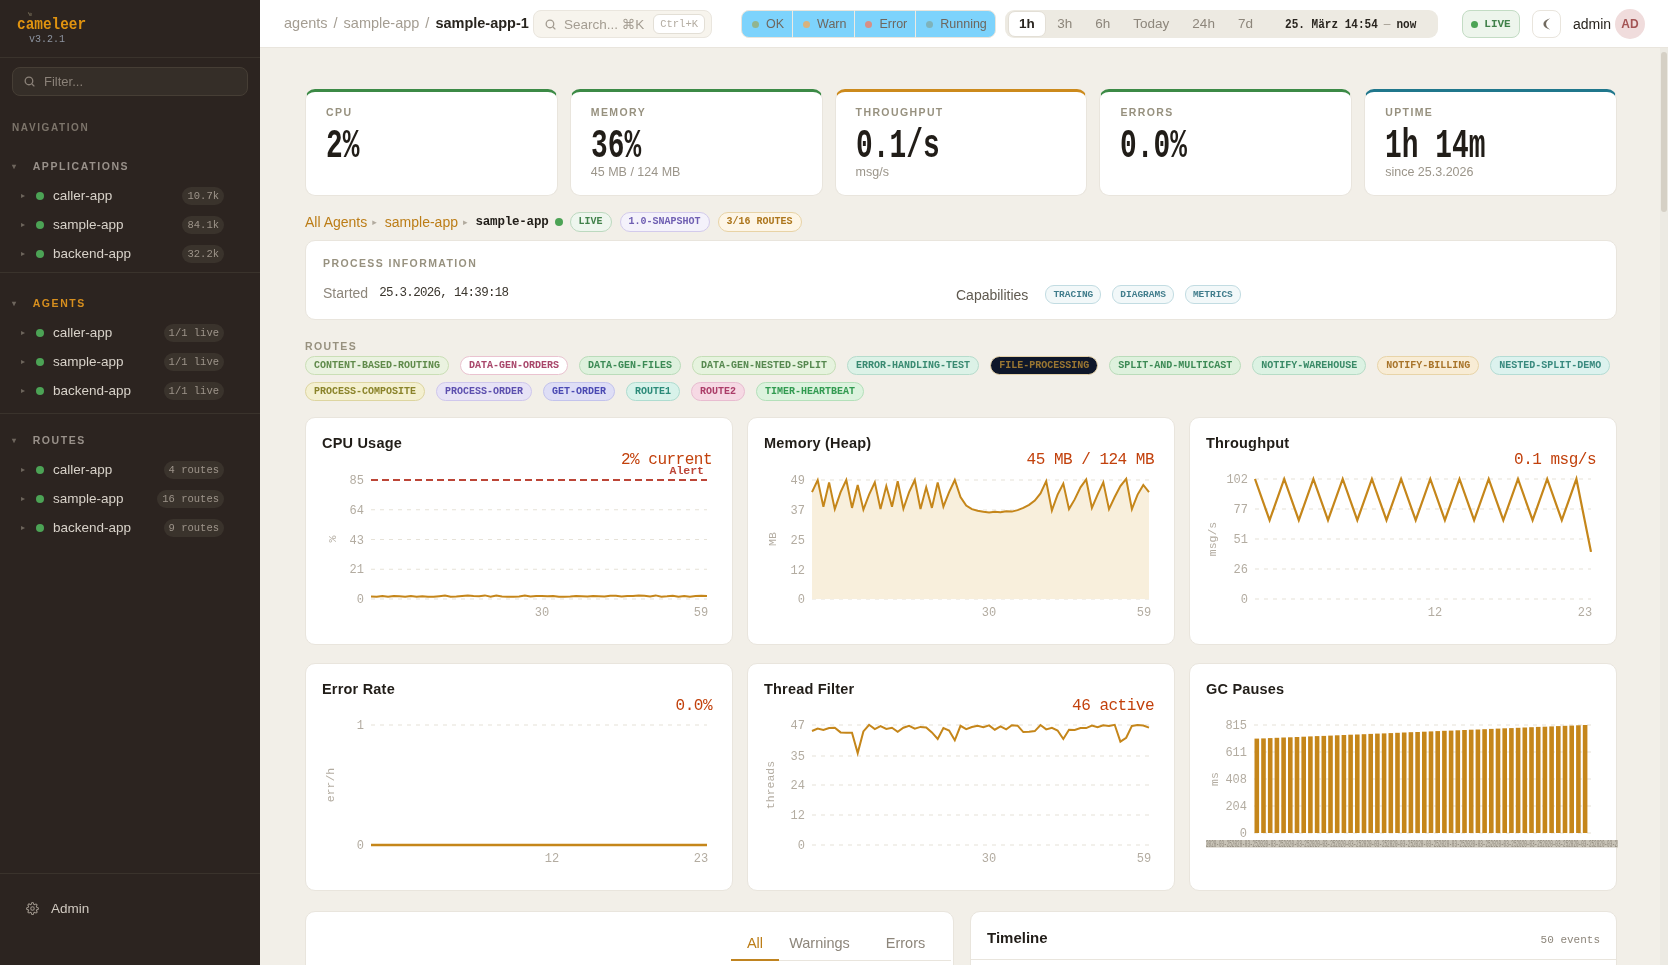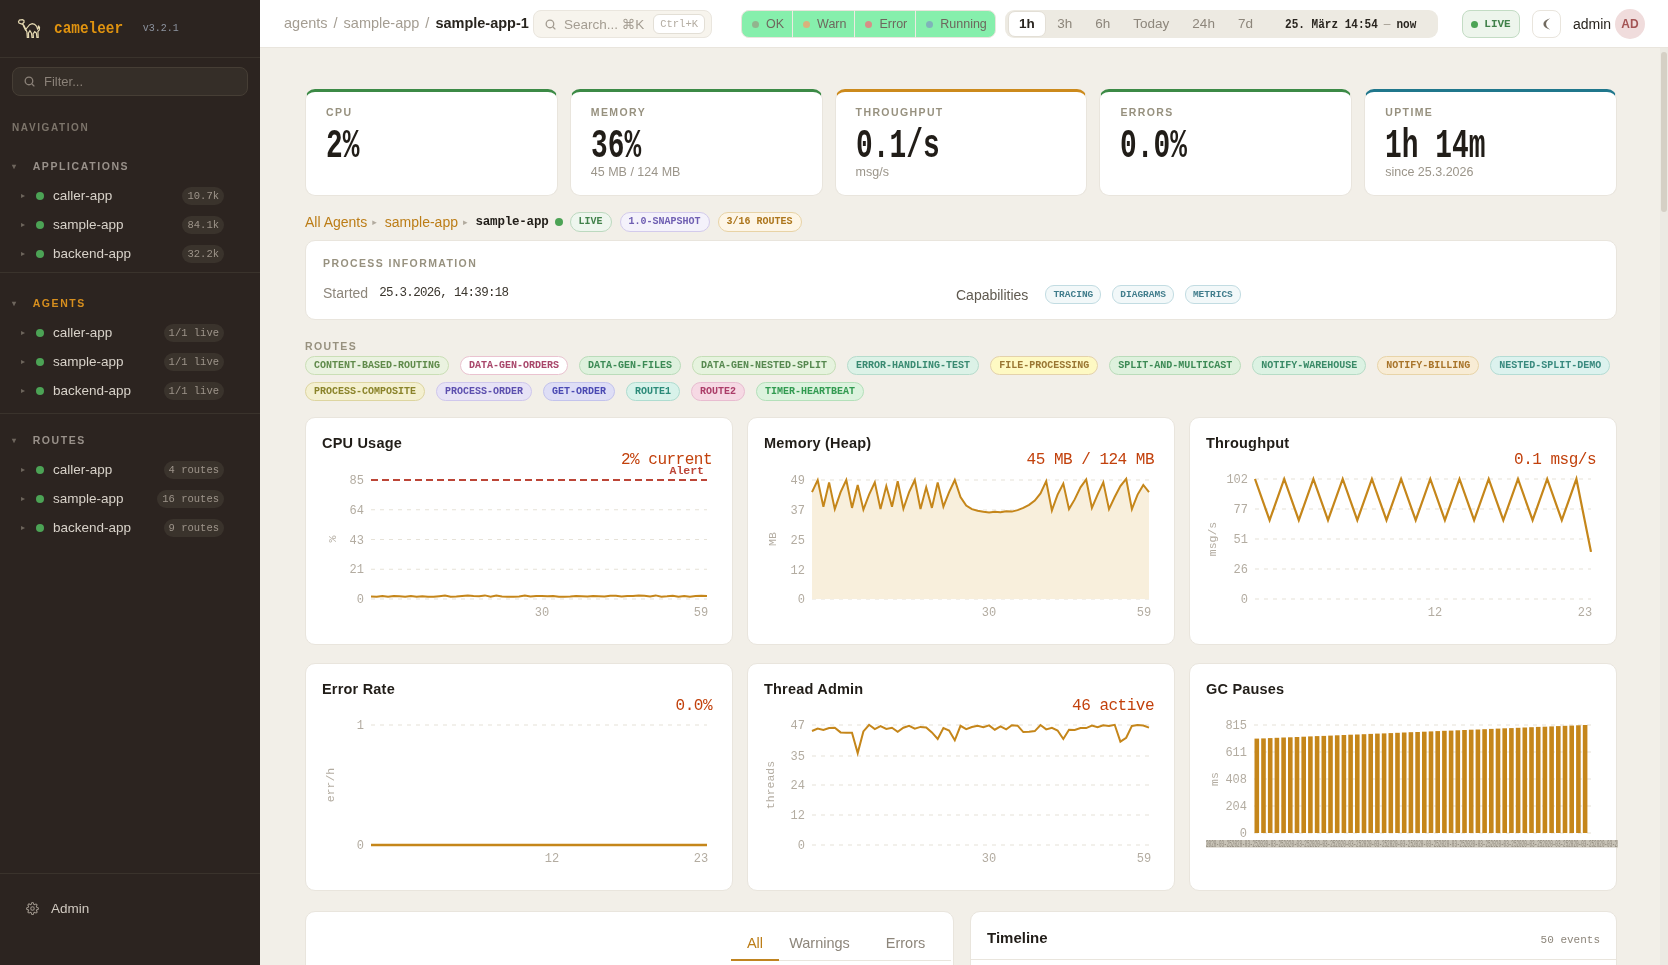--- a/index.html
+++ b/index.html
@@ -1,19 +1,19 @@
 <!DOCTYPE html>
 <html><head>
 <meta charset="utf-8">
 <style>
 * { margin:0; padding:0; box-sizing:border-box; }
 html,body { width:1668px; height:965px; overflow:hidden; background:#f2efe8; font-family:"Liberation Sans",sans-serif; }
 
 #sidebar { position:fixed; left:0; top:0; width:260px; height:965px; background:#2c2420; color:#cfc8bf; z-index:5;}
-.logo-row { display:flex; align-items:center; height:57px; padding:5px 17px; }
+.logo-row { display:flex; align-items:flex-start; height:57px; padding:12px 17px;flex-direction:column; }
 .logo-row svg { margin-right:11px; }
 .logo-name { font-family:"Liberation Mono",monospace; font-weight:bold; font-size:16px; color:#e0930f; display:inline-block; transform:scaleX(0.9); transform-origin:0 50%;}
 .logo-ver { font-family:"Liberation Mono",monospace; font-size:10px; color:#8d94a0; margin-left:12px; }
 .side-sep { border-top:1px solid #3a332c; }
 .filter-wrap { padding:9px 12px; }
 .filter-box { height:29px; background:#352e28; border:1px solid #463e35; border-radius:8px; display:flex; align-items:center; padding:0 10px; color:#8a8178; font-size:13px;}
 .filter-box svg{ margin-right:8px; }
 .nav-label { padding:0 12px; font-size:10px; letter-spacing:1.6px; font-weight:bold; color:#7d756b; line-height:12px;}
 .sect { border-bottom:1px solid #3a332c; }
 .sect-head { display:flex; align-items:center; height:30px; font-size:10.5px; letter-spacing:1.6px; font-weight:bold; color:#99918a; padding:0 12px;}
@@ -27,21 +27,21 @@
 .bitem { display:flex; align-items:center; height:34px; padding:0 16px 0 26px; font-size:13.5px; color:#d0c9c0; }
 .bitem .ic { width:14px; margin-right:11px; color:#9d948a; display:flex; }
 
 #header { position:fixed; left:260px; top:0; width:1408px; height:48px; background:#ffffff; border-bottom:1px solid #e9e5dd; z-index:4; }
 #header > div { position:absolute; }
 .crumbs { left:24px; top:15px; font-size:14.5px; color:#a49d92; white-space:nowrap;}
 .crumbs .bsep { padding:0 6px; }
 .crumbs b { color:#29251f; font-weight:bold; }
 .searchbox { left:273px; top:10px; width:179px; height:28px; background:#f7f4ed; border:1px solid #eae6de; border-radius:8px; display:flex; align-items:center; padding:0 6px 0 10px; color:#a49d92; font-size:13.5px; }
 .searchbox .kbd { margin-left:auto; font-family:"Liberation Mono",monospace; font-size:10.5px; color:#b3aca1; background:#fff; border:1px solid #e3dfd6; border-radius:6px; padding:3px 6px;}
-.statuspills { left:481px; top:10px; height:28px; display:flex; align-items:center; background:#86efac; border:1px solid #e9e5dd; border-radius:8px; }
+.statuspills { left:481px; top:10px; height:28px; display:flex; align-items:center; background:#7dd3fc; border:1px solid #e9e5dd; border-radius:8px; }
 .scell { display:flex; align-items:center; font-size:12.5px; color:#6e675e; height:28px; border-right:1px solid #eeeae2; padding:0 8px 0 10px;}
 .scell:last-child { border-right:none; }
 .scell .sdot { width:7px; height:7px; border-radius:50%; margin-right:7px; }
 .timegroup { left:745px; top:10px; width:433px; height:28px; background:#edeae2; border-radius:9px; display:flex; align-items:center; padding:0 3px; }
 .tg-item { padding:0 11.5px; font-size:13.5px; color:#8d867b; line-height:28px; white-space:nowrap;}
 .tg-item.on { background:#fff; border:1px solid #e3dfd6; border-radius:7px; color:#29251f; font-weight:bold; height:26px; line-height:24px; padding:0 10px; }
 .tg-date { font-family:"Liberation Mono",monospace; font-size:13px; font-weight:bold; color:#29251f; margin-left:21px; white-space:nowrap; transform:scaleX(0.85); transform-origin:0 50%; }
 .tg-date .dash { color:#a49d92; font-weight:normal; padding:0 7px; letter-spacing:0;}
 .livebtn { left:1202px; top:10px; width:58px; height:28px; display:flex; align-items:center; justify-content:center; background:#edf5ec; border:1px solid #c3dcc4; border-radius:8px; font-family:"Liberation Mono",monospace; font-size:11px; font-weight:bold; color:#41814a; letter-spacing:0;}
 .livebtn .ldot{ width:7px; height:7px; border-radius:50%; background:#4ca355; margin-right:6px;}
@@ -232,21 +232,21 @@
     </div>
   </div>
 
   <div class="routes-lab">ROUTES</div>
   <div class="routerow">
     <span class="rtag" style="color:#5f8a4a;background:#eaf2e0;border-color:#cadfb6;">CONTENT-BASED-ROUTING</span>
     <span class="rtag" style="color:#a8466a;background:#ffffff;border-color:#eac3d0;">DATA-GEN-ORDERS</span>
     <span class="rtag" style="color:#3c8a55;background:#def1dd;border-color:#badcba;">DATA-GEN-FILES</span>
     <span class="rtag" style="color:#56884f;background:#e6f3de;border-color:#c4deb6;">DATA-GEN-NESTED-SPLIT</span>
     <span class="rtag" style="color:#398a71;background:#dcf2e7;border-color:#b6dccc;">ERROR-HANDLING-TEST</span>
-    <span class="rtag" style="color:#9a7632;background:#fef9c3;border-color:#e4d2ab;">FILE-PROCESSING</span>
+    <span class="rtag" style="color:#9a7632;background:#0f172a;border-color:#e4d2ab;">FILE-PROCESSING</span>
     <span class="rtag" style="color:#3c8a55;background:#def1dd;border-color:#badcba;">SPLIT-AND-MULTICAST</span>
     <span class="rtag" style="color:#398a67;background:#dcf2e3;border-color:#b6dcc6;">NOTIFY-WAREHOUSE</span>
     <span class="rtag" style="color:#a8742a;background:#f8ecd5;border-color:#e8d4a8;">NOTIFY-BILLING</span>
     <span class="rtag" style="color:#38897e;background:#dcf2ee;border-color:#b4dcd4;">NESTED-SPLIT-DEMO</span>
     <span class="rtag" style="color:#8a832a;background:#f4f0d0;border-color:#ddd5a0;">PROCESS-COMPOSITE</span>
     <span class="rtag" style="color:#5c4fae;background:#e7e3f6;border-color:#cfc7ec;">PROCESS-ORDER</span>
     <span class="rtag" style="color:#4a49b2;background:#dedef6;border-color:#c3c3ec;">GET-ORDER</span>
     <span class="rtag" style="color:#2b8a78;background:#d8f2ea;border-color:#aedcd0;">ROUTE1</span>
     <span class="rtag" style="color:#ab3d68;background:#f6d9e4;border-color:#e8bcd0;">ROUTE2</span>
     <span class="rtag" style="color:#319a50;background:#dcf3de;border-color:#b4e0ba;">TIMER-HEARTBEAT</span>
@@ -334,21 +334,21 @@
           <text x="58" y="25" text-anchor="end" font-family="Liberation Mono,monospace" font-size="12" fill="#b3aca1">1</text>
           <text x="58" y="145" text-anchor="end" font-family="Liberation Mono,monospace" font-size="12" fill="#b3aca1">0</text>
           <line x1="65" y1="141" x2="401" y2="141" stroke="#c5861a" stroke-width="2.4"></line>
           <text x="246" y="158" text-anchor="middle" font-family="Liberation Mono,monospace" font-size="12" fill="#b3aca1">12</text>
           <text x="395" y="158" text-anchor="middle" font-family="Liberation Mono,monospace" font-size="12" fill="#b3aca1">23</text>
           <text x="28" y="81" font-family="Liberation Mono,monospace" font-size="11.5" fill="#b3aca1" transform="rotate(-90 28 81)" text-anchor="middle">err/h</text>
         </svg>
       </div>
     <div class="ccard">
         <div class="chead">
-          <span class="ctitle">Thread Admin</span>
+          <span class="ctitle">Thread Filter</span>
           <span class="cval">46 active</span>
         </div>
         <svg class="plot" width="428" height="188" viewBox="0 0 428 188" style="top:40px;">
           <line x1="64" y1="21" x2="401" y2="21" stroke="#e6e2d8" stroke-width="1.2" stroke-dasharray="4 5"></line>
           <line x1="64" y1="52" x2="401" y2="52" stroke="#e6e2d8" stroke-width="1.2" stroke-dasharray="4 5"></line>
           <line x1="64" y1="81" x2="401" y2="81" stroke="#e6e2d8" stroke-width="1.2" stroke-dasharray="4 5"></line>
           <line x1="64" y1="111" x2="401" y2="111" stroke="#e6e2d8" stroke-width="1.2" stroke-dasharray="4 5"></line>
           <line x1="64" y1="141" x2="401" y2="141" stroke="#e6e2d8" stroke-width="1.2" stroke-dasharray="4 5"></line>
           <text x="57" y="25" text-anchor="end" font-family="Liberation Mono,monospace" font-size="12" fill="#b3aca1">47</text>
           <text x="57" y="56" text-anchor="end" font-family="Liberation Mono,monospace" font-size="12" fill="#b3aca1">35</text>

